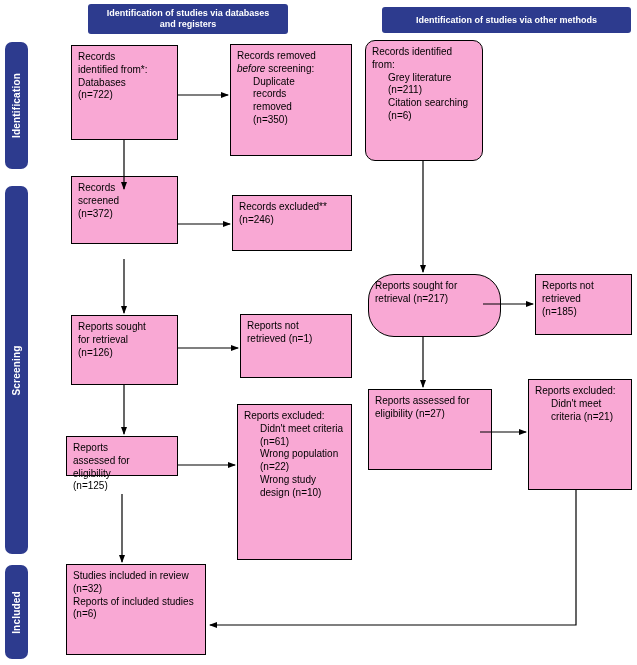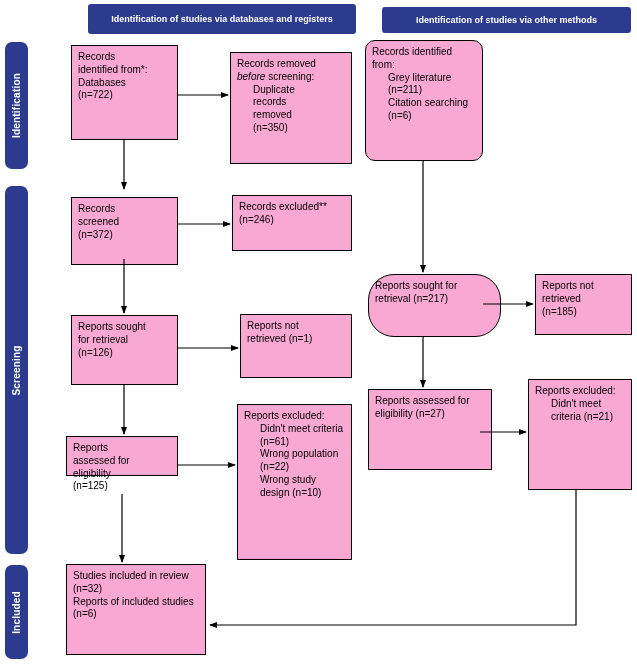--- a/index.html
+++ b/index.html
@@ -60,60 +60,60 @@
     width: 637px; height: 665px;
     pointer-events: none;
   }
   .ar { stroke: #000; stroke-width: 1.2; fill: none; }
 </style>
 </head>
 <body>
 
 <div class="canvas">
 
-  <div class="banner" style="left:88px;top:4px;width:268px;height:30px;">Identification of studies via databases and registers</div>
+  <div class="banner" style="left:88px;top:4px;width:200px;height:30px;">Identification of studies via databases and registers</div>
   <div class="banner" style="left:382px;top:7px;width:249px;height:26px;">Identification of studies via other methods</div>
 
   <div class="vbar" style="left:5px;top:42px;width:23px;height:127px;">
     <span class="vtext">Identification</span>
   </div>
   <div class="vbar" style="left:5px;top:186px;width:23px;height:368px;">
     <span class="vtext">Screening</span>
   </div>
   <div class="vbar" style="left:5px;top:565px;width:23px;height:94px;">
     <span class="vtext">Included</span>
   </div>
 
   <div class="fbox narrow" style="left:71px;top:45px;width:107px;height:95px;">
     <div class="line">Records identified from*:</div>
     <div class="line">Databases</div>
     <div class="line">(n=722)</div>
   </div>
 
-  <div class="fbox narrow" style="left:71px;top:197px;width:107px;height:68px;">
+  <div class="fbox narrow" style="left:71px;top:176px;width:107px;height:68px;">
     <div class="line">Records screened</div>
     <div class="line">(n=372)</div>
   </div>
 
   <div class="fbox narrow" style="left:71px;top:315px;width:107px;height:70px;">
     <div class="line">Reports sought for retrieval</div>
     <div class="line">(n=126)</div>
   </div>
 
   <div class="fbox narrow" style="left:66px;top:436px;width:112px;height:40px;">
     <div class="line">Reports assessed for eligibility</div>
     <div class="line">(n=125)</div>
   </div>
 
   <div class="fbox" style="left:66px;top:564px;width:140px;height:91px;">
     <div class="line">Studies included in review (n=32)</div>
     <div class="line">Reports of included studies (n=6)</div>
   </div>
 
-  <div class="fbox narrow" style="left:230px;top:52px;width:122px;height:112px;">
+  <div class="fbox narrow" style="left:230px;top:44px;width:122px;height:112px;">
     <div class="line">
       <span>Records removed </span><span class="italic">before</span><span> screening:</span>
     </div>
     <div class="line indent">Duplicate records removed (n=350)</div>
   </div>
 
   <div class="fbox" style="left:232px;top:195px;width:120px;height:56px;">
     <div class="line">Records excluded**</div>
     <div class="line">(n=246)</div>
   </div>

